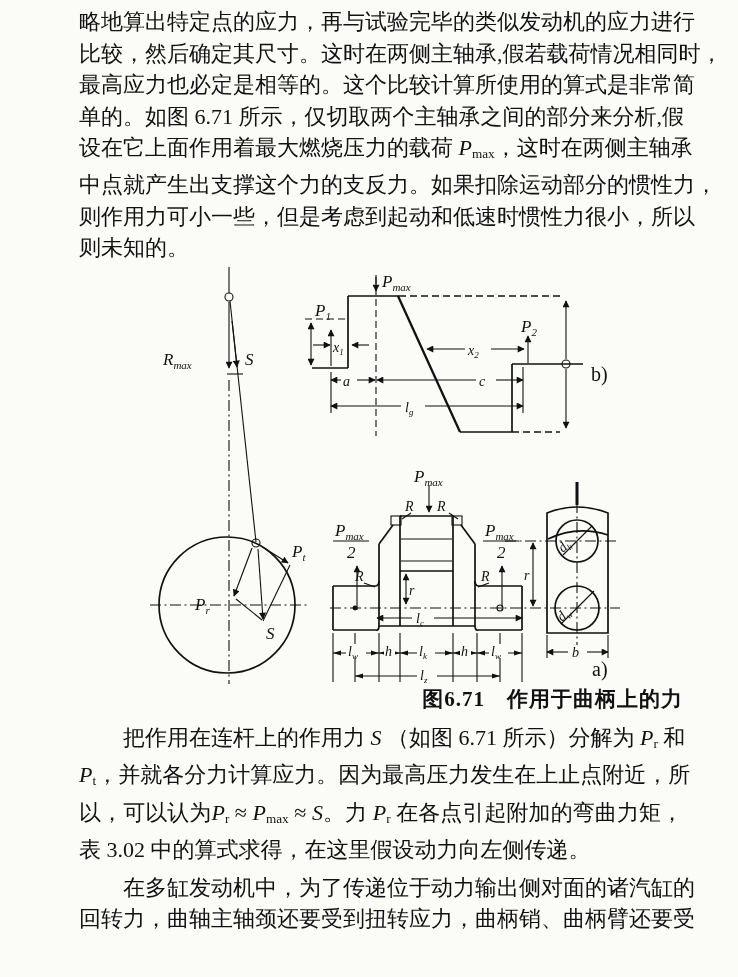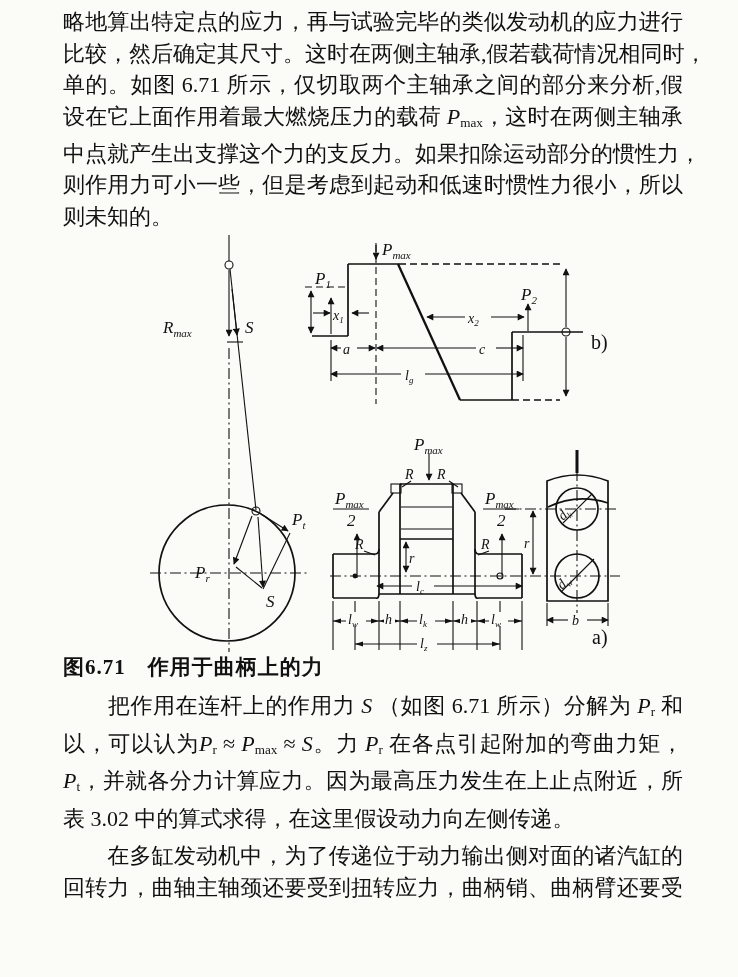--- a/index.html
+++ b/index.html
@@ -1,25 +1,25 @@
 <!DOCTYPE html>
 <html><head>
 <meta charset="utf-8">
 <style>
   html,body{margin:0;padding:0;width:738px;height:977px;overflow:hidden;background:#fbfbf8;}
   body{font-family:"Liberation Serif","DejaVu Serif",serif;color:#111;}
   .page{padding:6px 55px 0 63px;}
   .para{font-size:22px;line-height:31.5px;}
-  .tline{text-align:justify;text-align-last:justify;white-space:nowrap;}
+  .tline{text-align:justify;text-align-last:justify;white-space:nowrap;margin-left:16px;}
   .tline.short{text-align-last:left;}
   .tline i{font-style:italic;}
   .tline sub{font-size:0.6em;vertical-align:-0.22em;letter-spacing:0;}
   .figure{position:relative;height:420px;margin-left:-63px;margin-right:-55px;}
   .figure svg{position:absolute;left:85px;top:0;}
-  .caption{text-align:left;font-size:21px;font-weight:bold;line-height:26px;margin-top:2px;letter-spacing:1px;}
+  .caption{text-align:right;font-size:21px;font-weight:bold;line-height:26px;margin-top:2px;letter-spacing:1px;}
   .para.b{margin-top:10px;}
   .para.c{margin-top:6px;}
   
   .s{stroke:#111;fill:none;stroke-width:1.7px;}
   .t{stroke:#111;fill:none;stroke-width:1.1px;}
   .b2{stroke-width:2.3px;}
   .dd{stroke-dasharray:11 3.5 2 3.5;}
   .da{stroke-dasharray:7 4;}
   svg text{fill:#111;font-family:"Liberation Serif","DejaVu Serif",serif;font-style:italic;font-size:17px;}
   svg text .sb{font-size:11px;}
@@ -30,20 +30,21 @@
   .ah{fill:#111;stroke:none;}
 </style>
 </head>
 <body>
 
 <div class="page">
 
   <div class="para a">
       <div class="tline">略地算出特定点的应力，再与试验完毕的类似发动机的应力进行</div>
       <div class="tline">比较，然后确定其尺寸。这时在两侧主轴承,假若载荷情况相同时，</div>
+      <div class="tline">最高应力也必定是相等的。这个比较计算所使用的算式是非常简</div>
       <div class="tline">单的。如图 6.71 所示，仅切取两个主轴承之间的部分来分析,假</div>
       <div class="tline">设在它上面作用着最大燃烧压力的载荷 <i>P</i><sub>max</sub>，这时在两侧主轴承</div>
       <div class="tline">中点就产生出支撑这个力的支反力。如果扣除运动部分的惯性力，</div>
       <div class="tline">则作用力可小一些，但是考虑到起动和低速时惯性力很小，所以</div>
       <div class="tline short">则未知的。</div>
     </div>
 
   <div class="figure">
   <svg width="562" height="420" viewBox="85 288 562 420">
     <defs>
@@ -229,22 +230,22 @@
       <text class="sm" x="572" y="681">b</text>
       <text class="up" x="592" y="700">a)</text>
     </g>
   </svg>
   </div>
 
   <div class="caption">图6.71　作用于曲柄上的力</div>
 
   <div class="para b">
       <div class="tline">　　把作用在连杆上的作用力 <i>S</i> （如图 6.71 所示）分解为 <i>P</i><sub>r</sub> 和</div>
+      <div class="tline"><i>P</i><sub>t</sub>，并就各分力计算应力。因为最高压力发生在上止点附近，所</div>
       <div class="tline">以，可以认为<i>P</i><sub>r</sub> ≈ <i>P</i><sub>max</sub> ≈ <i>S</i>。力 <i>P</i><sub>r</sub> 在各点引起附加的弯曲力矩，</div>
-      <div class="tline"><i>P</i><sub>t</sub>，并就各分力计算应力。因为最高压力发生在上止点附近，所</div>
       <div class="tline short">表 3.02 中的算式求得，在这里假设动力向左侧传递。</div>
     </div>
 
   <div class="para c">
       <div class="tline">　　在多缸发动机中，为了传递位于动力输出侧对面的诸汽缸的</div>
       <div class="tline">回转力，曲轴主轴颈还要受到扭转应力，曲柄销、曲柄臂还要受</div>
     </div>
 
 </div>
 

